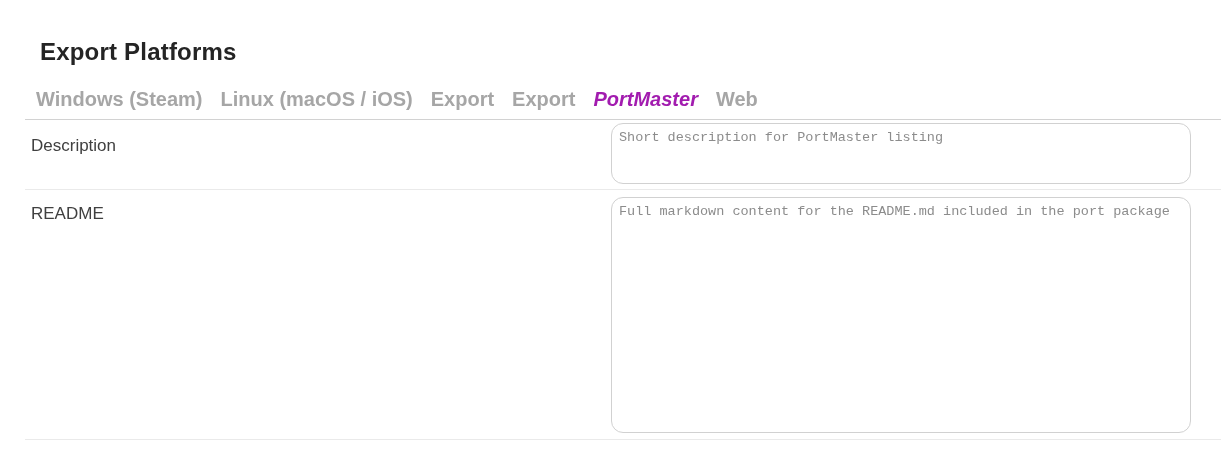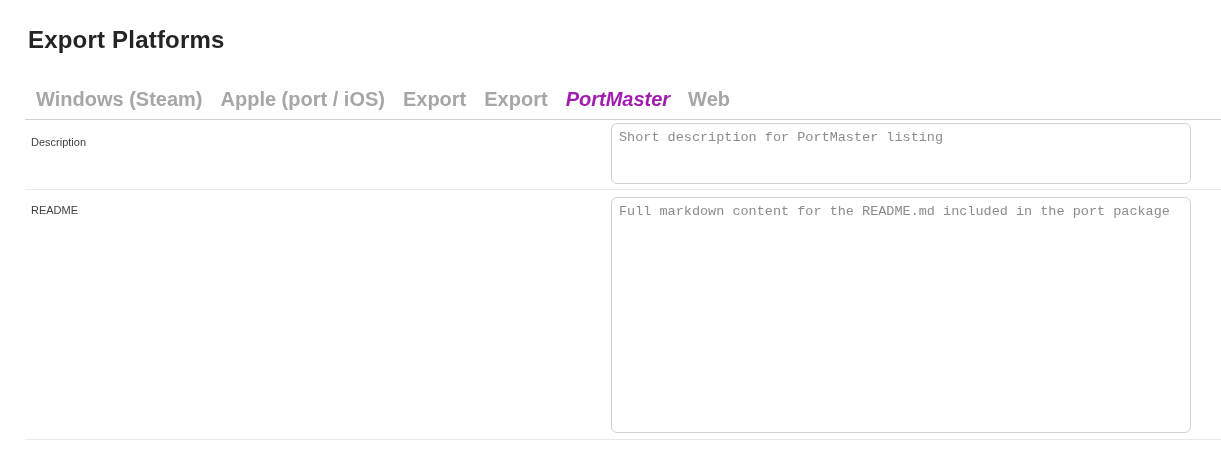--- a/index.html
+++ b/index.html
@@ -12,21 +12,21 @@
     width: 1221px;
     height: 464px;
     background: #ffffff;
     font-family: "Liberation Sans", sans-serif;
     overflow: hidden;
   }
   .page-title {
     position: absolute;
     left: 28px;
     top: 26px;
-    margin: 0;
+    margin: 12px;
     font-size: 24px;
     font-weight: 700;
     color: #242424;
     letter-spacing: 0.2px;
   }
   .tabbar {
     position: absolute;
     left: 36px;
     top: 88px;
     display: flex;
@@ -57,58 +57,58 @@
     left: 25px;
     right: 0;
     height: 1px;
     background: #eaeaea;
   }
   .divider-rows { top: 189px; }
   .divider-bottom { top: 439px; }
   .field-label {
     position: absolute;
     left: 31px;
-    font-size: 11px;
+    font-size: 17px;
     color: #404040;
   }
   .label-description { top: 136px; }
   .label-readme { top: 204px; }
   .field-textarea {
     position: absolute;
     left: 611px;
     width: 580px;
     box-sizing: border-box;
     border: 1px solid #d1d1d1;
     background: #ffffff;
     padding: 5px 7px;
     font-family: "Liberation Mono", monospace;
     font-size: 13.5px;
     line-height: 1.35;
     color: #444444;
     resize: none;
     outline: none;
-    border-radius: 6px;
+    border-radius: 12px;
   }
   .field-textarea::placeholder {
     color: #8c8c8c;
     opacity: 1;
   }
   .textarea-description { top: 123px; height: 61px; }
   .textarea-readme { top: 197px; height: 236px; }
 </style>
 </head>
 <body>
 
 <div class="screen">
 
   <h1 class="page-title">Export Platforms</h1>
 
   <div class="tabbar">
     <span class="tab">Windows (Steam)</span>
-    <span class="tab">Apple (port / iOS)</span>
+    <span class="tab">Linux (macOS / iOS)</span>
     <span class="tab">Export</span>
     <span class="tab">Export</span>
     <span class="tab active">PortMaster</span>
     <span class="tab">Web</span>
   </div>
 
   <div class="tabbar-border"></div>
 
   <span class="field-label label-description">Description</span>
 

